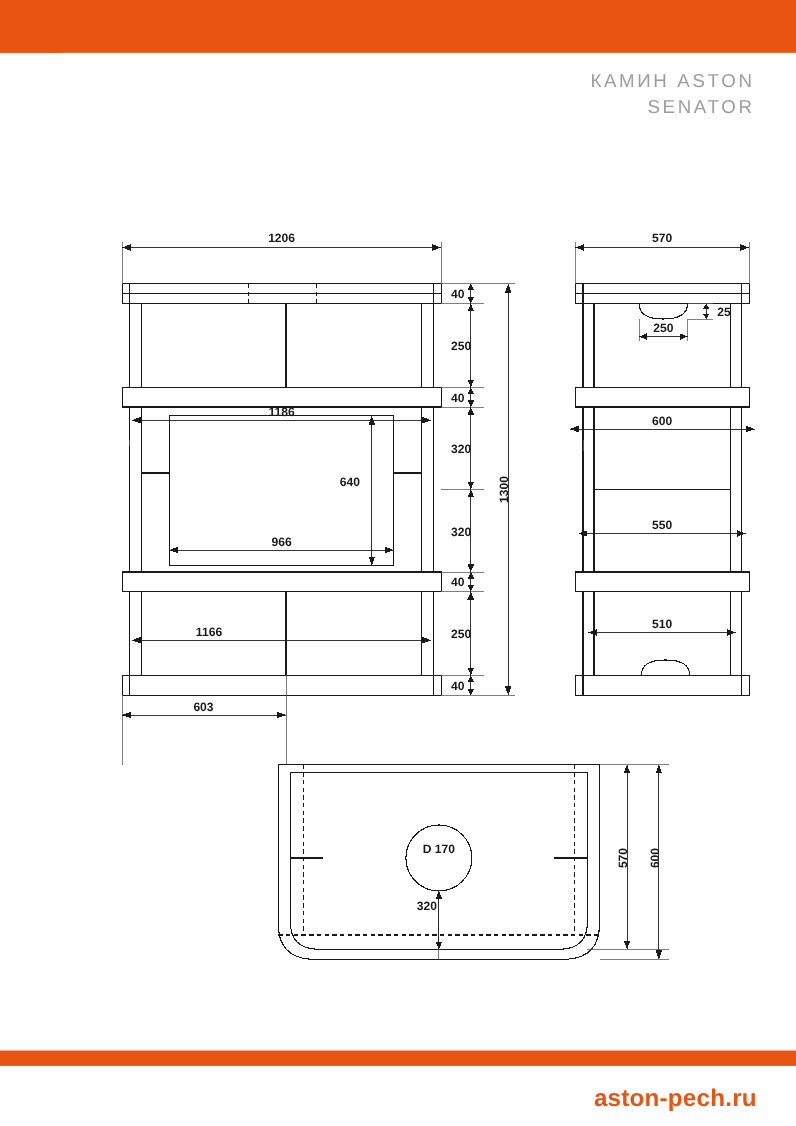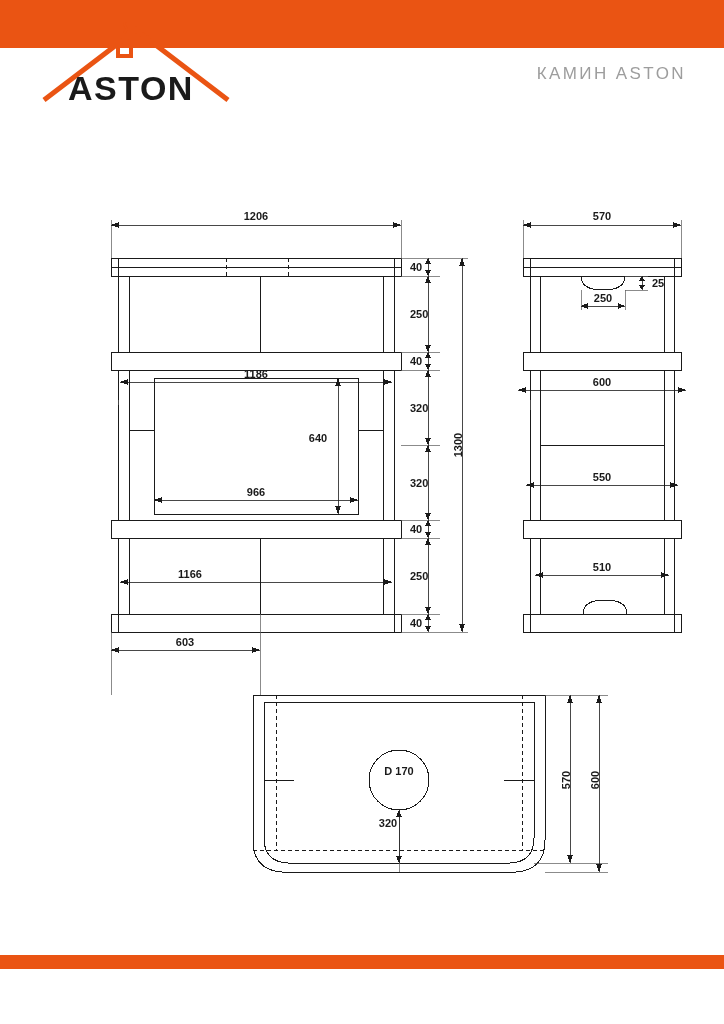--- a/index.html
+++ b/index.html
@@ -93,35 +93,24 @@
   }
 </style>
 </head>
 <body>
 
 <div class="page">
 
   <div class="header-bar"></div>
   <div class="header-left-block"></div>
 
-  <div class="logo-wrap">
-    <svg class="logo-svg" width="200" height="86" viewBox="0 0 200 86" xmlns="http://www.w3.org/2000/svg">
-
-      <path d="M8 78 L100 8 L192 78" fill="none" stroke="#ea5413" stroke-width="5"></path>
-
-      <rect x="82" y="12" width="13" height="22" fill="none" stroke="#ea5413" stroke-width="4"></rect>
-
-      <path d="M88 11 C95 5, 84 3, 90 -1" fill="none" stroke="#ea5413" stroke-width="2.5"></path>
-
-      <text x="32" y="78" font-size="34" font-weight="700" fill="#ea5413" letter-spacing="1.5" font-family="'Liberation Sans',sans-serif">ASTON</text>
-    </svg>
-  </div>
 
   <div class="title-block">
     <div>КАМИН ASTON</div>
+    <div>SENATOR</div>
   </div>
 
   <div class="drawing">
   <svg width="724" height="790" viewBox="0 0 724 790" xmlns="http://www.w3.org/2000/svg">
     <g stroke="#1a1a1a" fill="none" stroke-width="1" shape-rendering="crispEdges">
 
       <g>
 
         <rect x="63" y="108" width="290" height="18"></rect>
         <line x1="63" y1="117" x2="353" y2="117"></line>
@@ -372,14 +361,15 @@
 
       <text class="dim-label" x="351" y="625" text-anchor="middle">D 170</text>
       <text class="dim-label" x="340" y="677" text-anchor="middle">320</text>
       <text class="dim-label" x="522" y="630" text-anchor="middle" transform="rotate(-90 522 630)">570</text>
       <text class="dim-label" x="551" y="630" text-anchor="middle" transform="rotate(-90 551 630)">600</text>
     </g>
   </svg>
   </div>
 
   <div class="footer-bar"></div>
+  <div class="footer-text">aston-pech.ru</div>
 
 </div>
 
 </body></html>

